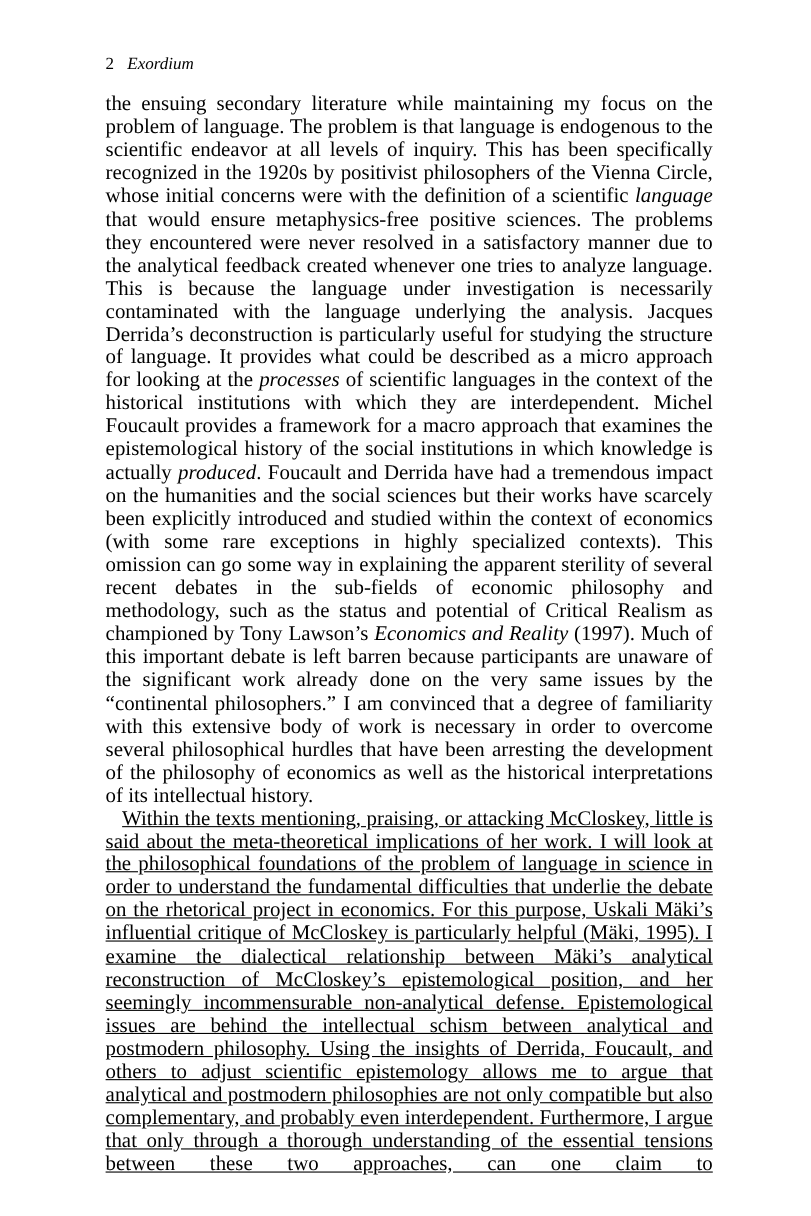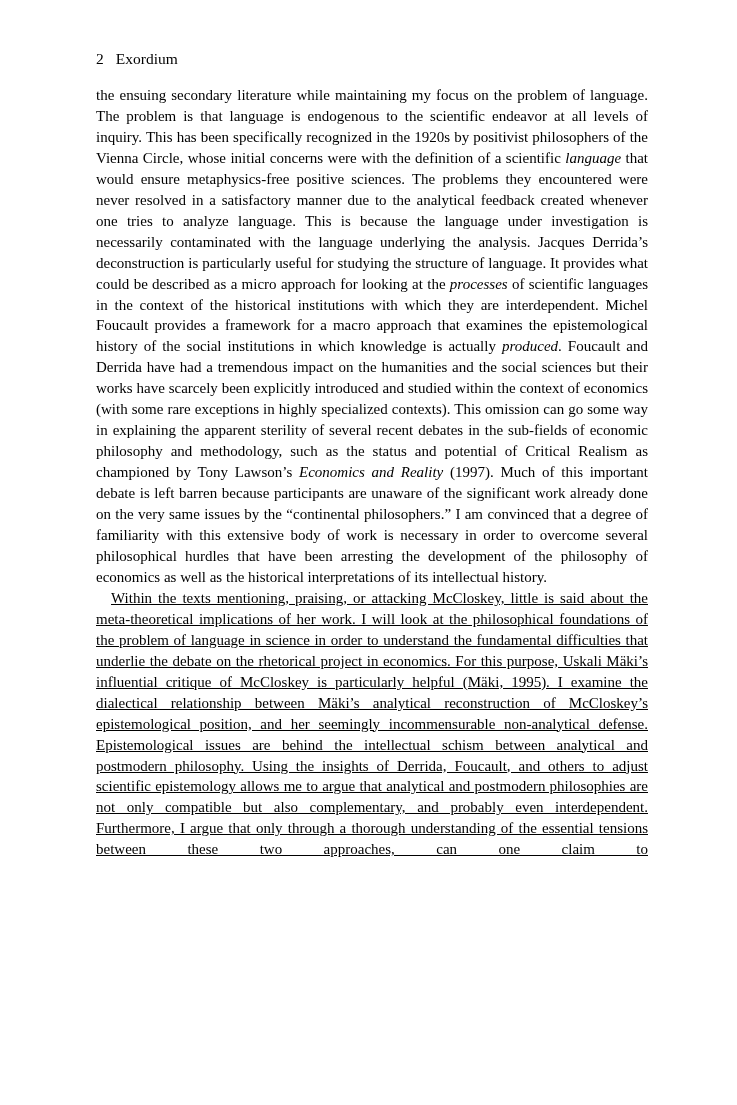--- a/index.html
+++ b/index.html
@@ -33,34 +33,35 @@
     top: 49px;
     width: 552px;
     font-size: 15.5px;
     line-height: 20px;
     white-space: nowrap;
   }
   .running-head .folio {
     font-style: normal;
   }
   .running-head .head-title {
+    font-style: italic;
     margin-left: 12px;
   }
 
   
   .textblock {
     position: absolute;
     left: 96px;
     top: 85px;
     width: 552px;
   }
 
   p.body-par {
     margin: 0;
-    font-size: 15px;
+    font-size: 19px;
     line-height: 20.95px;
     text-align: justify;
     text-justify: inter-word;
     hyphens: none;
     -webkit-hyphens: none;
     word-spacing: 0px;
   }
   p.body-par.indented {
     text-indent: 15px;
     text-decoration: underline;

